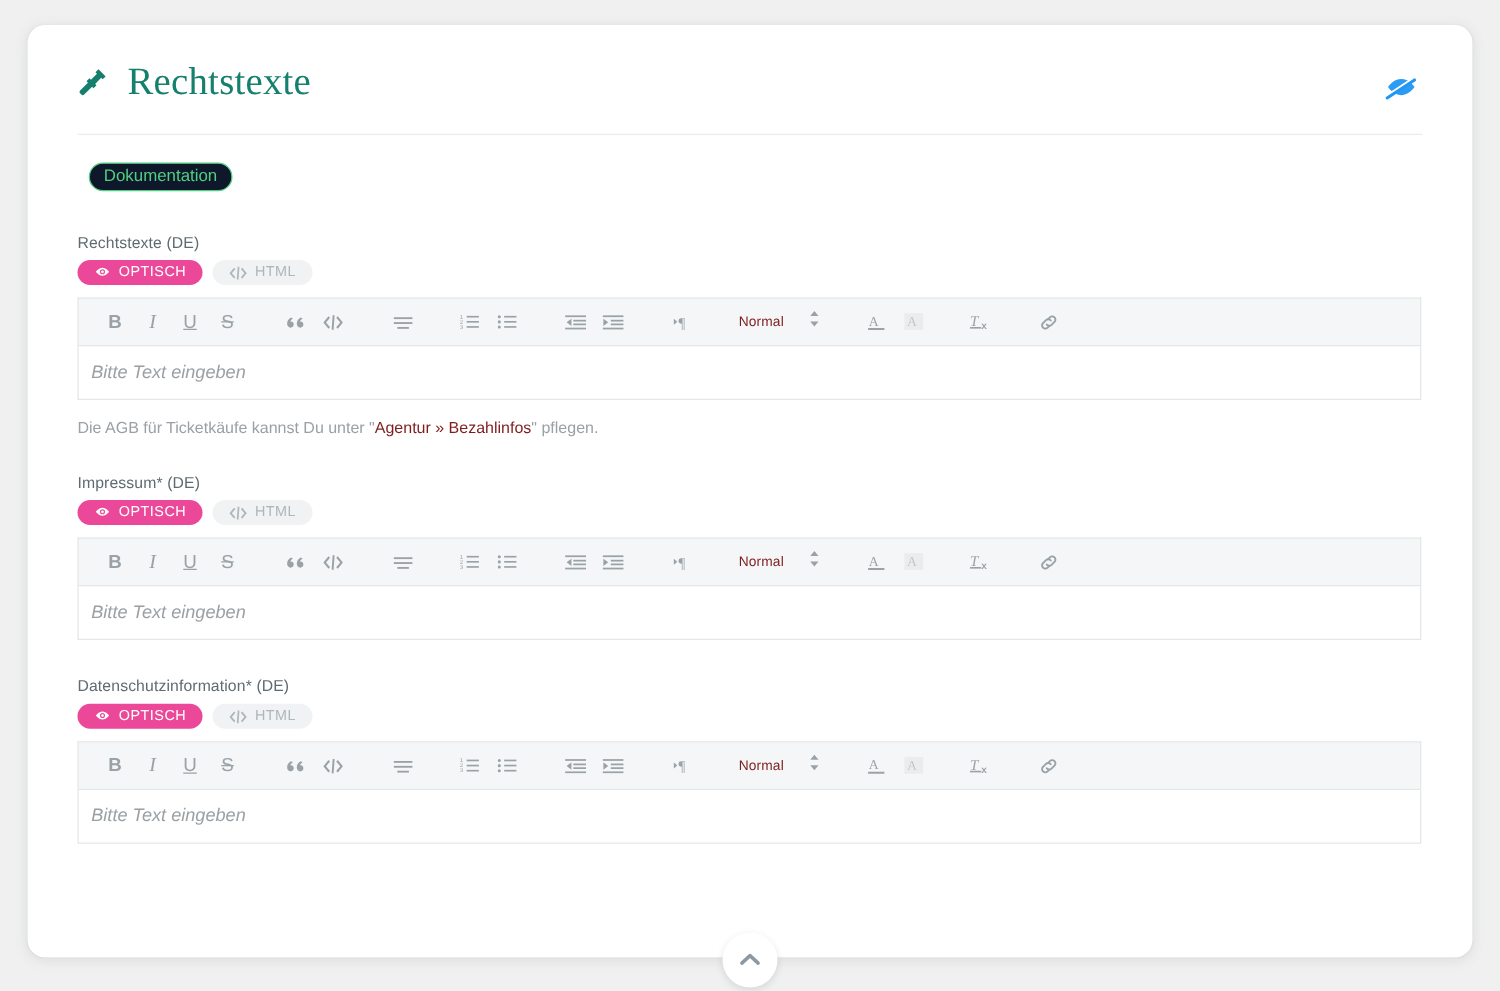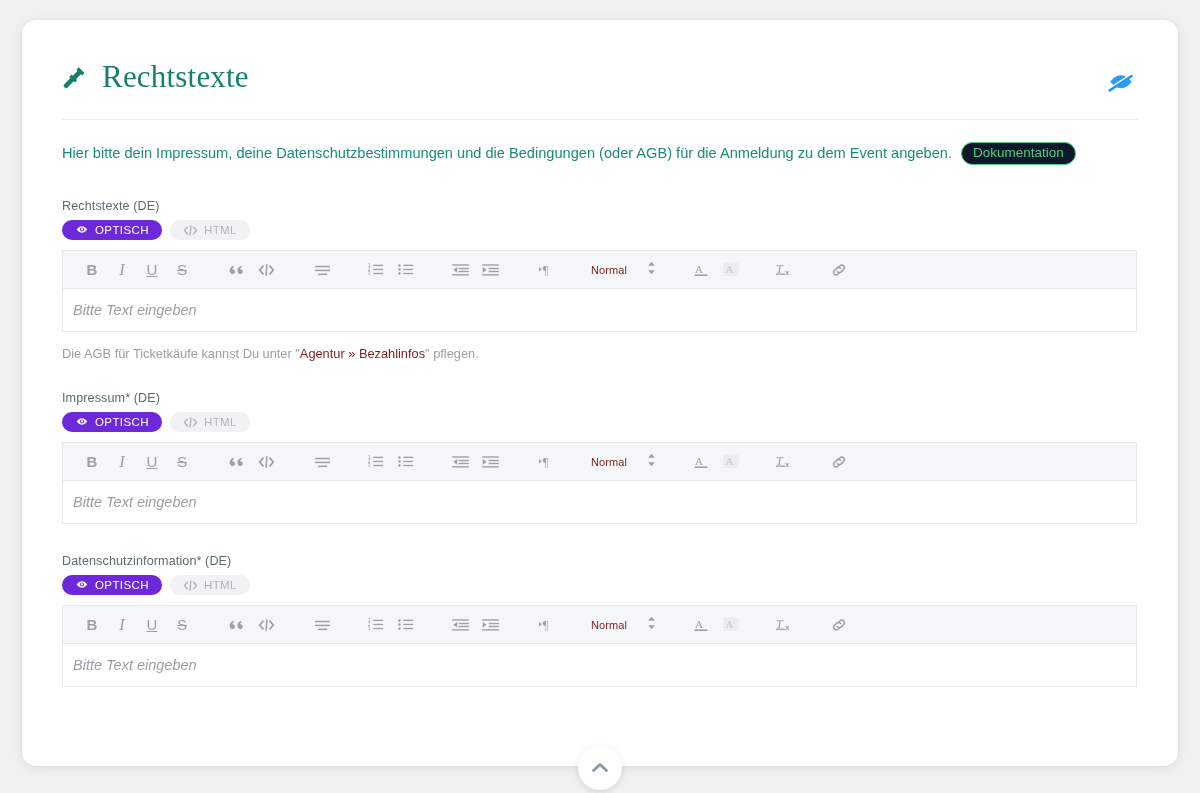--- a/index.html
+++ b/index.html
@@ -24,21 +24,20 @@
     left: 22px;
     top: 20px;
     width: 1156px;
     height: 746px;
     background: #ffffff;
     border-radius: 14px;
     box-shadow: 0 2px 10px rgba(80,90,100,0.13), 0 0 1px rgba(80,90,100,0.10);
   }
   .card-inner {
     padding: 22px 40px 0 40px;
-    margin-top: 12px;
   }
   
   .card-header {
     display: flex;
     align-items: flex-start;
     justify-content: space-between;
     padding-top: 6px;
   }
   .title-wrap {
     display: flex;
@@ -120,21 +119,21 @@
     gap: 6px;
     height: 20px;
     padding: 0 13px;
     border-radius: 10px;
     font-size: 11.5px;
     letter-spacing: .4px;
     cursor: pointer;
     user-select: none;
   }
   .mode-pill.active {
-    background: #6d28d9;
+    background: #ec4899;
     color: #ffffff;
     align-items: center;
   }
   .mode-pill.inactive {
     background: #f0f2f3;
     color: #aeb6ba;
   }
   .mode-pill svg { display: block; }
   .pill-eye { width: 14px; height: 14px; }
   .pill-code { width: 15px; height: 11px; }
@@ -236,21 +235,20 @@
           <svg viewBox="0 0 24 24" fill="none" stroke="currentColor" stroke-width="2" stroke-linecap="round">
             <path d="M3.5 12.5s3.3-5.2 8.5-5.2 8.5 5.2 8.5 5.2-3.3 5.2-8.5 5.2S3.5 12.5 3.5 12.5z" fill="currentColor" stroke="none" opacity="0.95"></path>
             <path d="M3 18.5L20.5 7" stroke="#ffffff" stroke-width="2.6"></path>
             <path d="M3 19.5L20.5 8" stroke="currentColor" stroke-width="2"></path>
           </svg>
         </span>
       </div>
       <div class="header-divider"></div>
 
       <div class="description">
-        <span>Hier bitte dein Impressum, deine Datenschutzbestimmungen und die Bedingungen (oder AGB) für die Anmeldung zu dem Event angeben.</span>
         <span class="doc-badge">Dokumentation</span>
       </div>
 
       <div class="field-block first">
         <div class="field-label">Rechtstexte (DE)</div>
         <div class="mode-tabs">
           <span class="mode-pill active">
             <span>
               <svg class="pill-eye" viewBox="0 0 24 24" fill="currentColor">
                   <path d="M12 5.5C6.8 5.5 3 11 3 11s3.8 5.5 9 5.5S21 11 21 11s-3.8-5.5-9-5.5zm0 9a3.5 3.5 0 110-7 3.5 3.5 0 010 7zm0-1.6a1.9 1.9 0 100-3.8 1.9 1.9 0 000 3.8z"></path>

